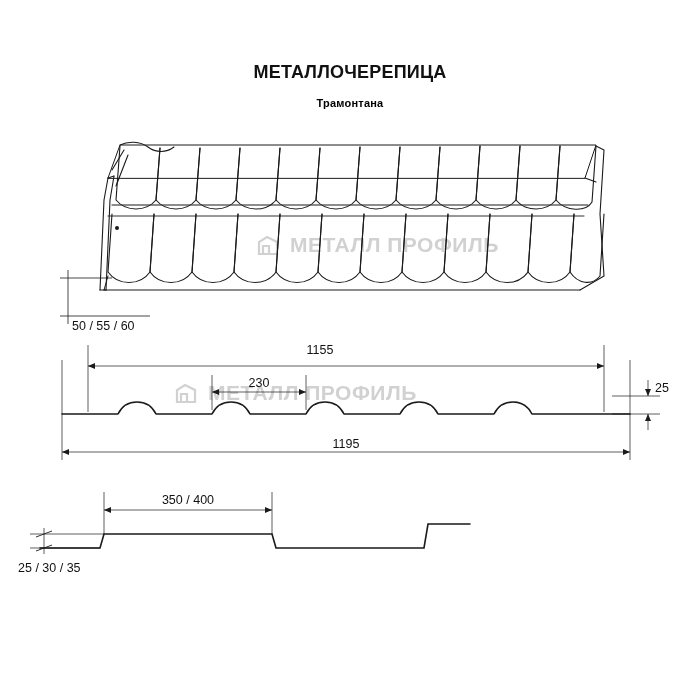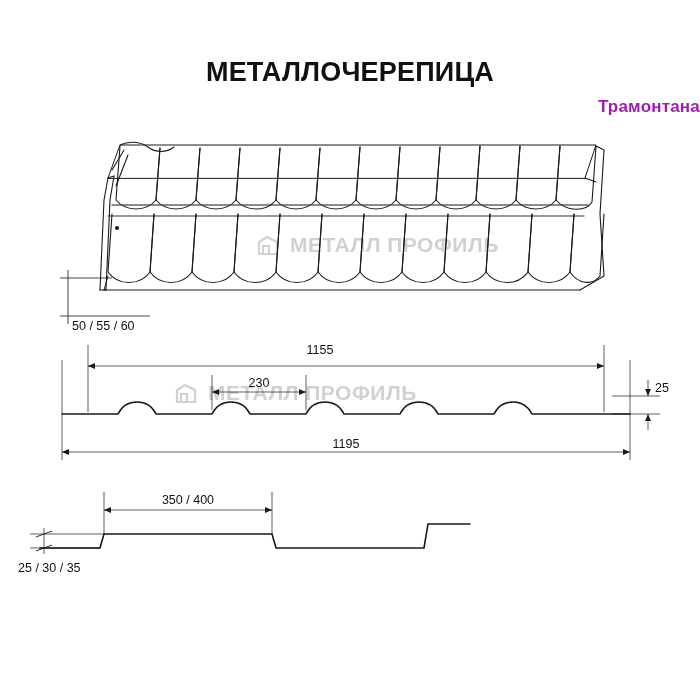--- a/index.html
+++ b/index.html
@@ -22,33 +22,32 @@
     height: 700px;
   }
   .title-block {
     position: absolute;
     left: 0;
     top: 56px;
     width: 700px;
     text-align: center;
   }
   .title-main {
-    font-size: 27px;
+    font-size: 18px;
     font-weight: bold;
     letter-spacing: 0.2px;
     color: #111111;
     line-height: 32px;
   }
   .title-sub {
-    font-size: 17px;
+    font-size: 11px;
     font-weight: bold;
-    color: #a21caf;
+    color: #000000;
     margin-top: 9px;
     letter-spacing: 0.2px;
-    text-align: right;
   }
   svg.diagram {
     position: absolute;
     left: 0;
     top: 0;
     width: 700px;
     height: 700px;
   }
   .dim-label {
     font-family: "Liberation Sans", sans-serif;

